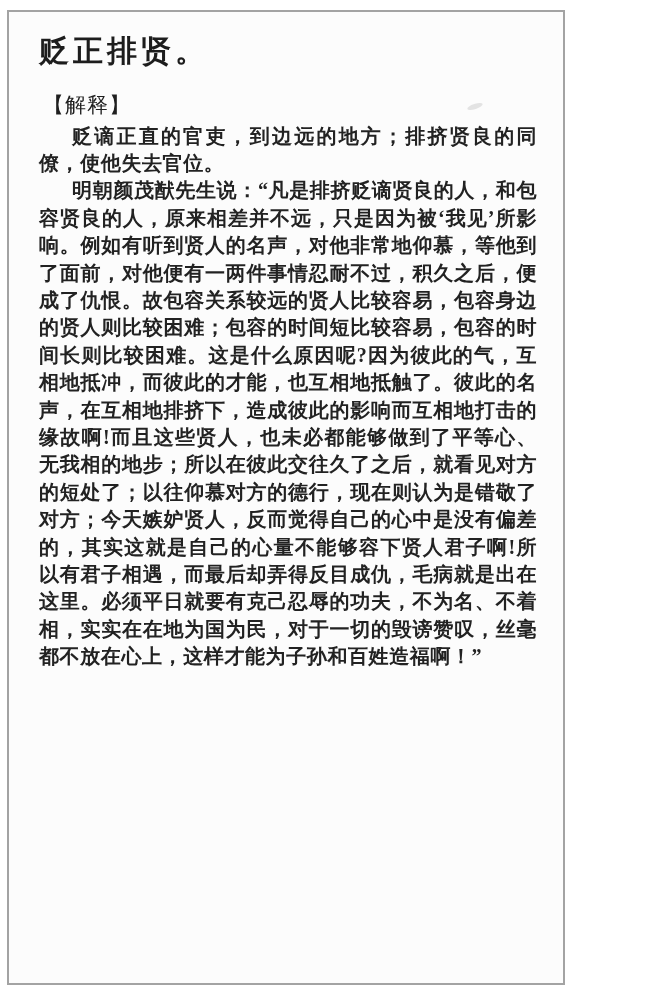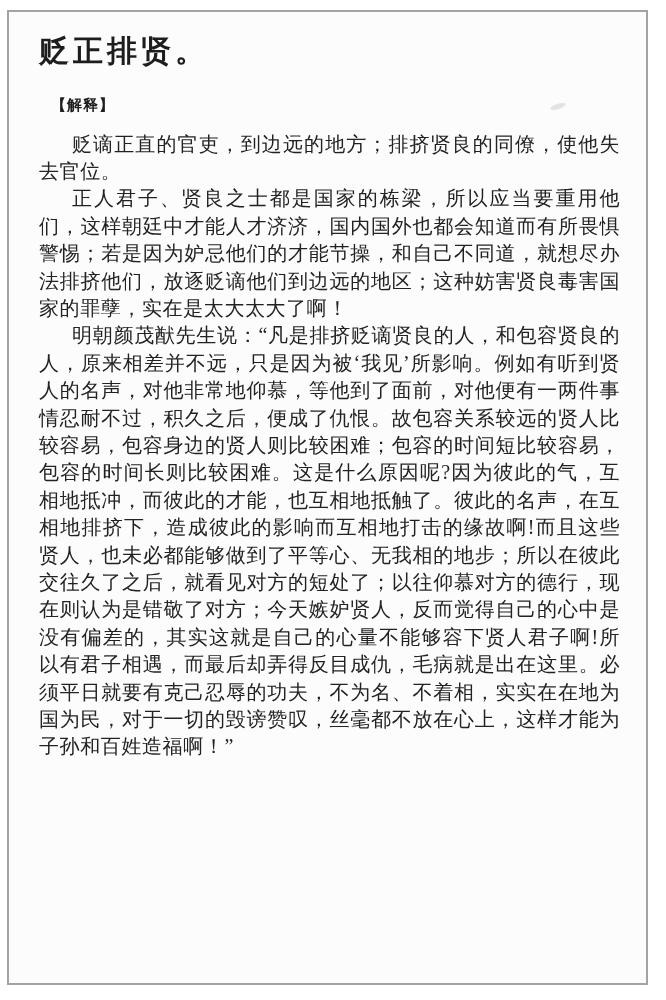--- a/index.html
+++ b/index.html
@@ -7,54 +7,55 @@
     padding: 0;
     width: 666px;
     height: 1000px;
     background: #ffffff;
     font-family: "Liberation Serif", serif;
   }
   .page {
     position: absolute;
     left: 7px;
     top: 10px;
-    width: 641px;
+    width: 558px;
     height: 975px;
     box-sizing: border-box;
     border: 2px solid #a3a3a3;
     background: #fcfcfc;
     padding: 12px 26px 0 30px;
     overflow: hidden;
     color: #242424;
   }
   .doc-title {
     font-family: "Liberation Sans", sans-serif;
     font-size: 30px;
     font-weight: 700;
     letter-spacing: 4px;
     color: #1d1d1d;
     margin: 10px 0 22px 0;
     line-height: 1.15;
   }
   .section-header {
-    font-size: 15px;
+    font-size: 21px;
     line-height: 28px;
-    font-weight: 700;
+    font-weight: 400;
     color: #1f1f1f;
     letter-spacing: 1px;
-    margin: 12px;
+    margin: 4px;
   }
   .body-para {
     font-size: 20px;
     line-height: 27.4px;
     letter-spacing: 0.6px;
     text-align: justify;
     text-indent: 1.65em;
     color: #222222;
     margin: 0;
+    font-weight: bold;
   }
   .scan-artifact {
     position: absolute;
     top: 92px;
     right: 80px;
     width: 16px;
     height: 5px;
     background: #d8d8d8;
     border-radius: 50%;
     transform: rotate(-18deg);
@@ -68,18 +69,17 @@
 
   <div class="scan-artifact"></div>
 
   <h1 class="doc-title">贬正排贤。</h1>
 
   <div class="section-header">【解释】</div>
 
   <p class="body-para">贬谪正直的官吏，到边远的地方；排挤贤良的同僚，使他失去官位。</p>
 
 
-  <p class="body-para">正人君子、贤良之士都是国家的栋梁，所以应当要重用他们，这样朝廷中才能人才济济，国内国外也都会知道而有所畏惧警惕；若是因为妒忌他们的才能节操，和自己不同道，就想尽办法排挤他们，放逐贬谪他们到边远的地区；这种妨害贤良毒害国家的罪孽，实在是太大太大了啊！</p>
 
 
   <p class="body-para">明朝颜茂猷先生说：“凡是排挤贬谪贤良的人，和包容贤良的人，原来相差并不远，只是因为被‘我见’所影响。例如有听到贤人的名声，对他非常地仰慕，等他到了面前，对他便有一两件事情忍耐不过，积久之后，便成了仇恨。故包容关系较远的贤人比较容易，包容身边的贤人则比较困难；包容的时间短比较容易，包容的时间长则比较困难。这是什么原因呢?因为彼此的气，互相地抵冲，而彼此的才能，也互相地抵触了。彼此的名声，在互相地排挤下，造成彼此的影响而互相地打击的缘故啊!而且这些贤人，也未必都能够做到了平等心、无我相的地步；所以在彼此交往久了之后，就看见对方的短处了；以往仰慕对方的德行，现在则认为是错敬了对方；今天嫉妒贤人，反而觉得自己的心中是没有偏差的，其实这就是自己的心量不能够容下贤人君子啊!所以有君子相遇，而最后却弄得反目成仇，毛病就是出在这里。必须平日就要有克己忍辱的功夫，不为名、不着相，实实在在地为国为民，对于一切的毁谤赞叹，丝毫都不放在心上，这样才能为子孙和百姓造福啊！”</p>
 
 </div>
 
 </body></html>

